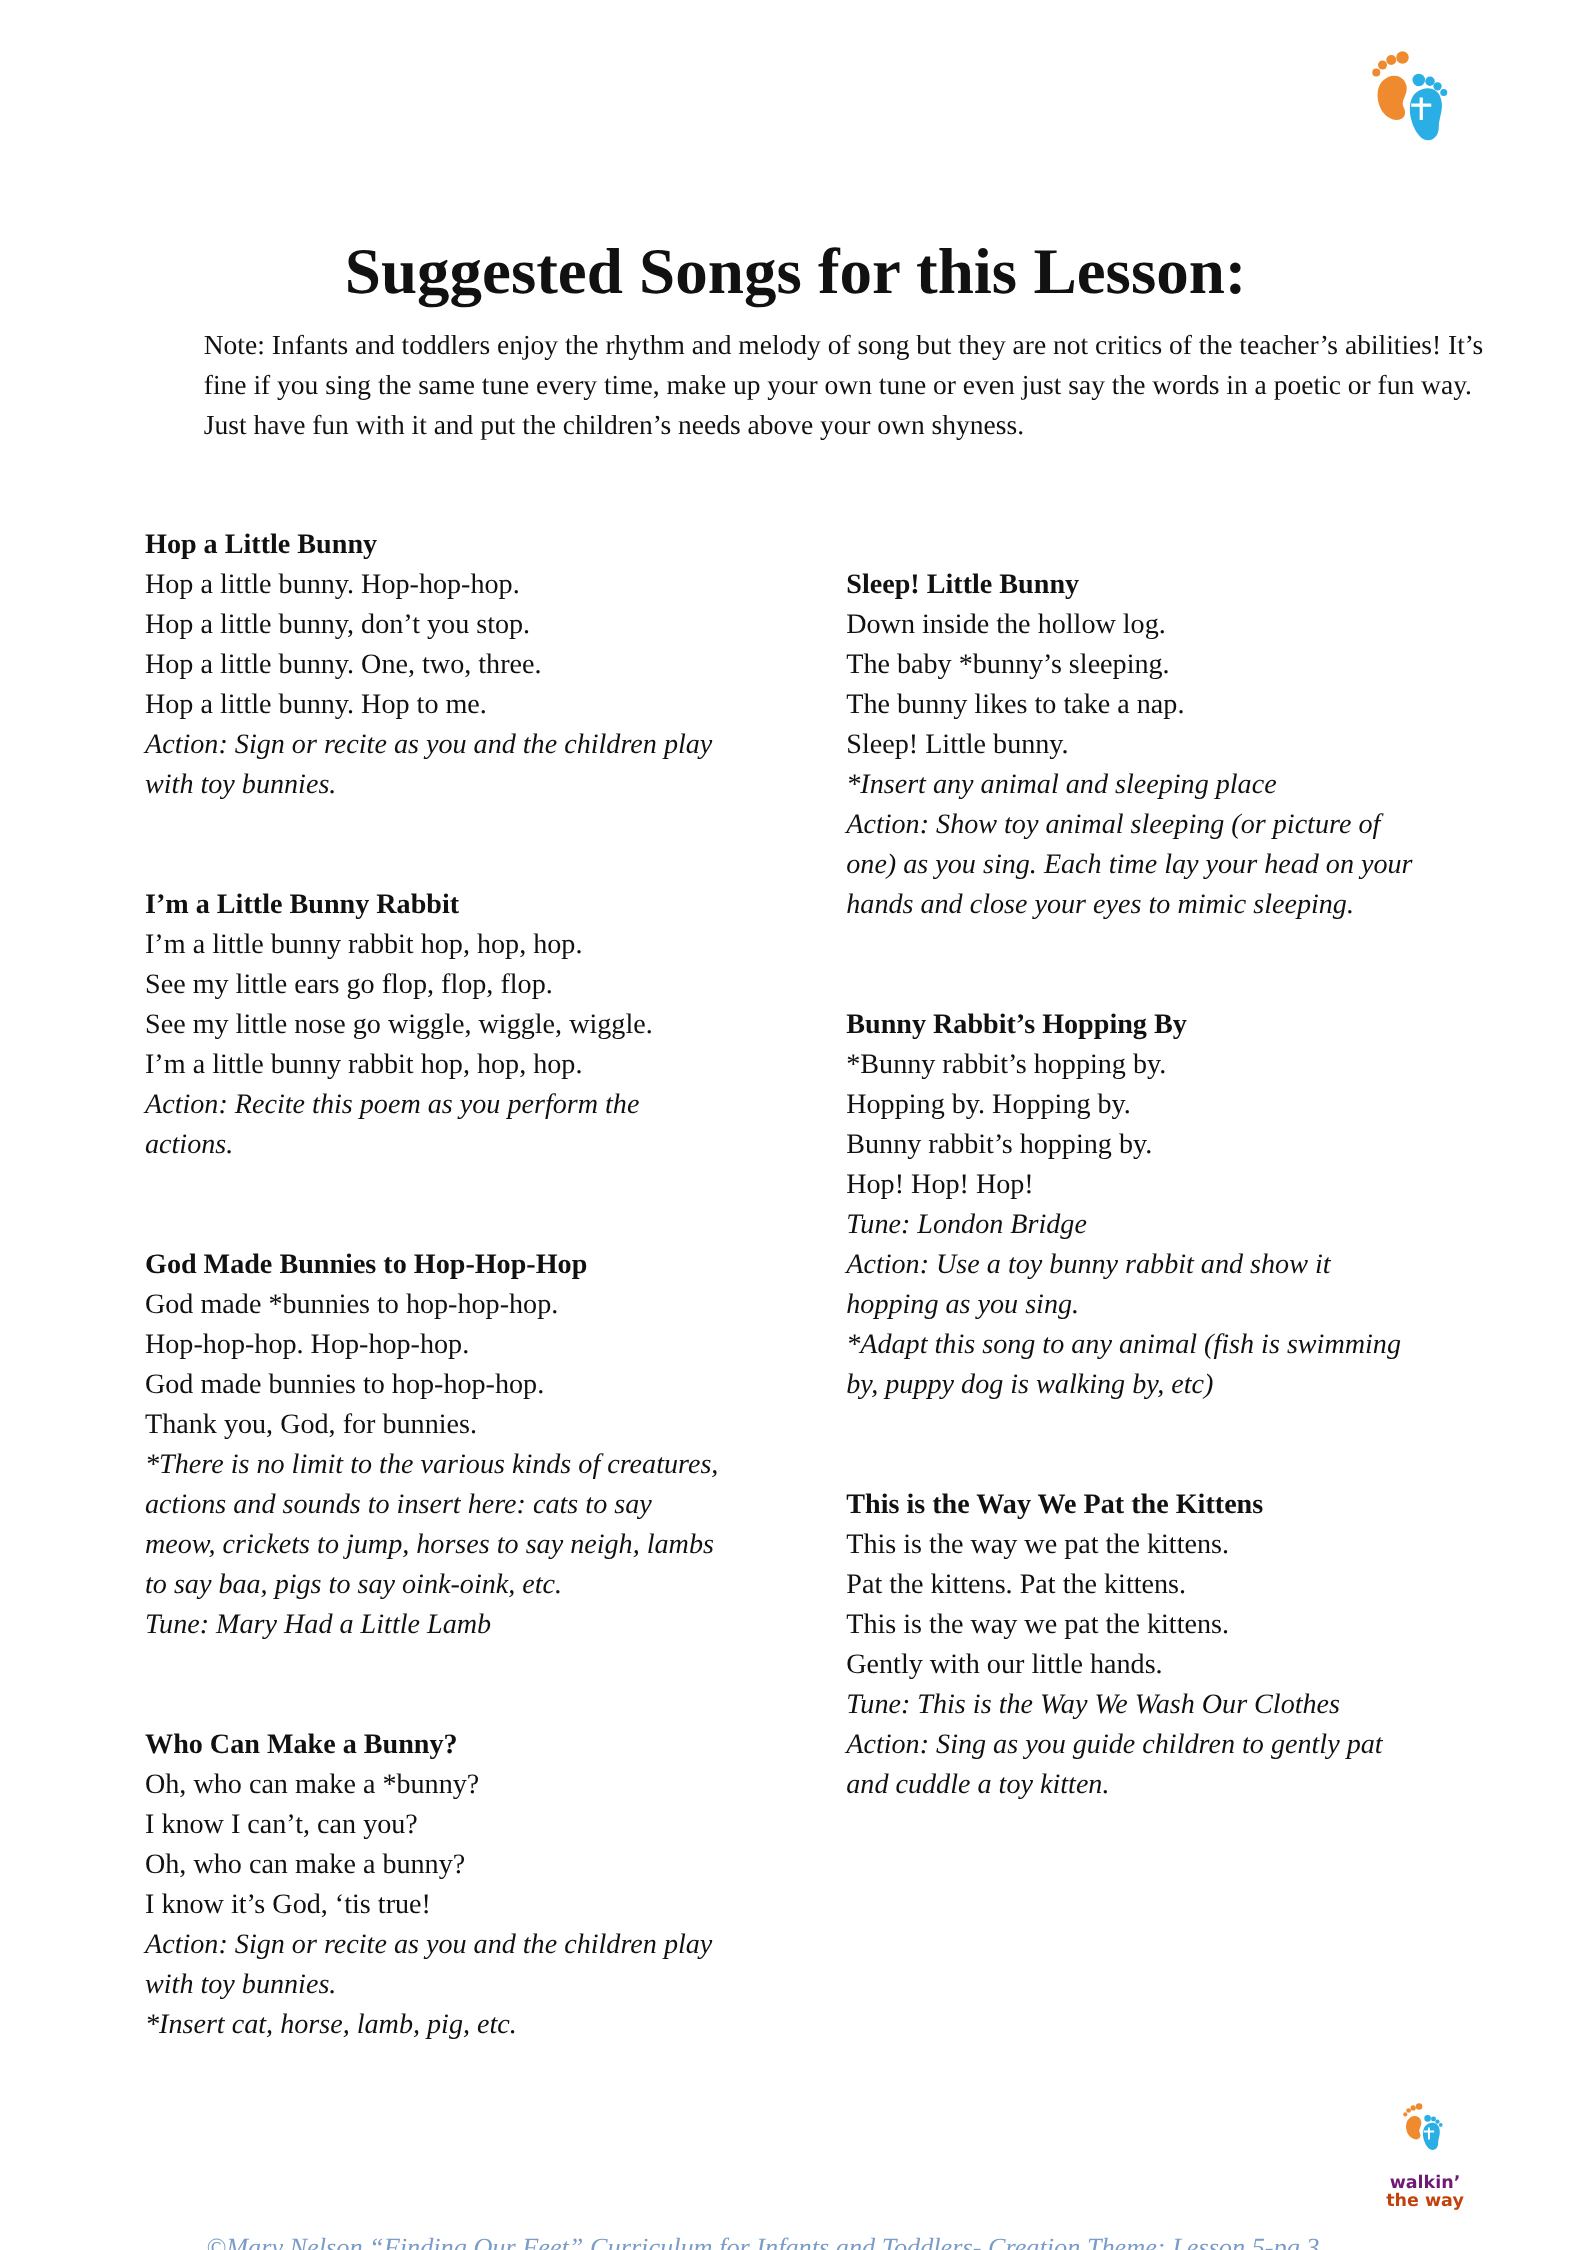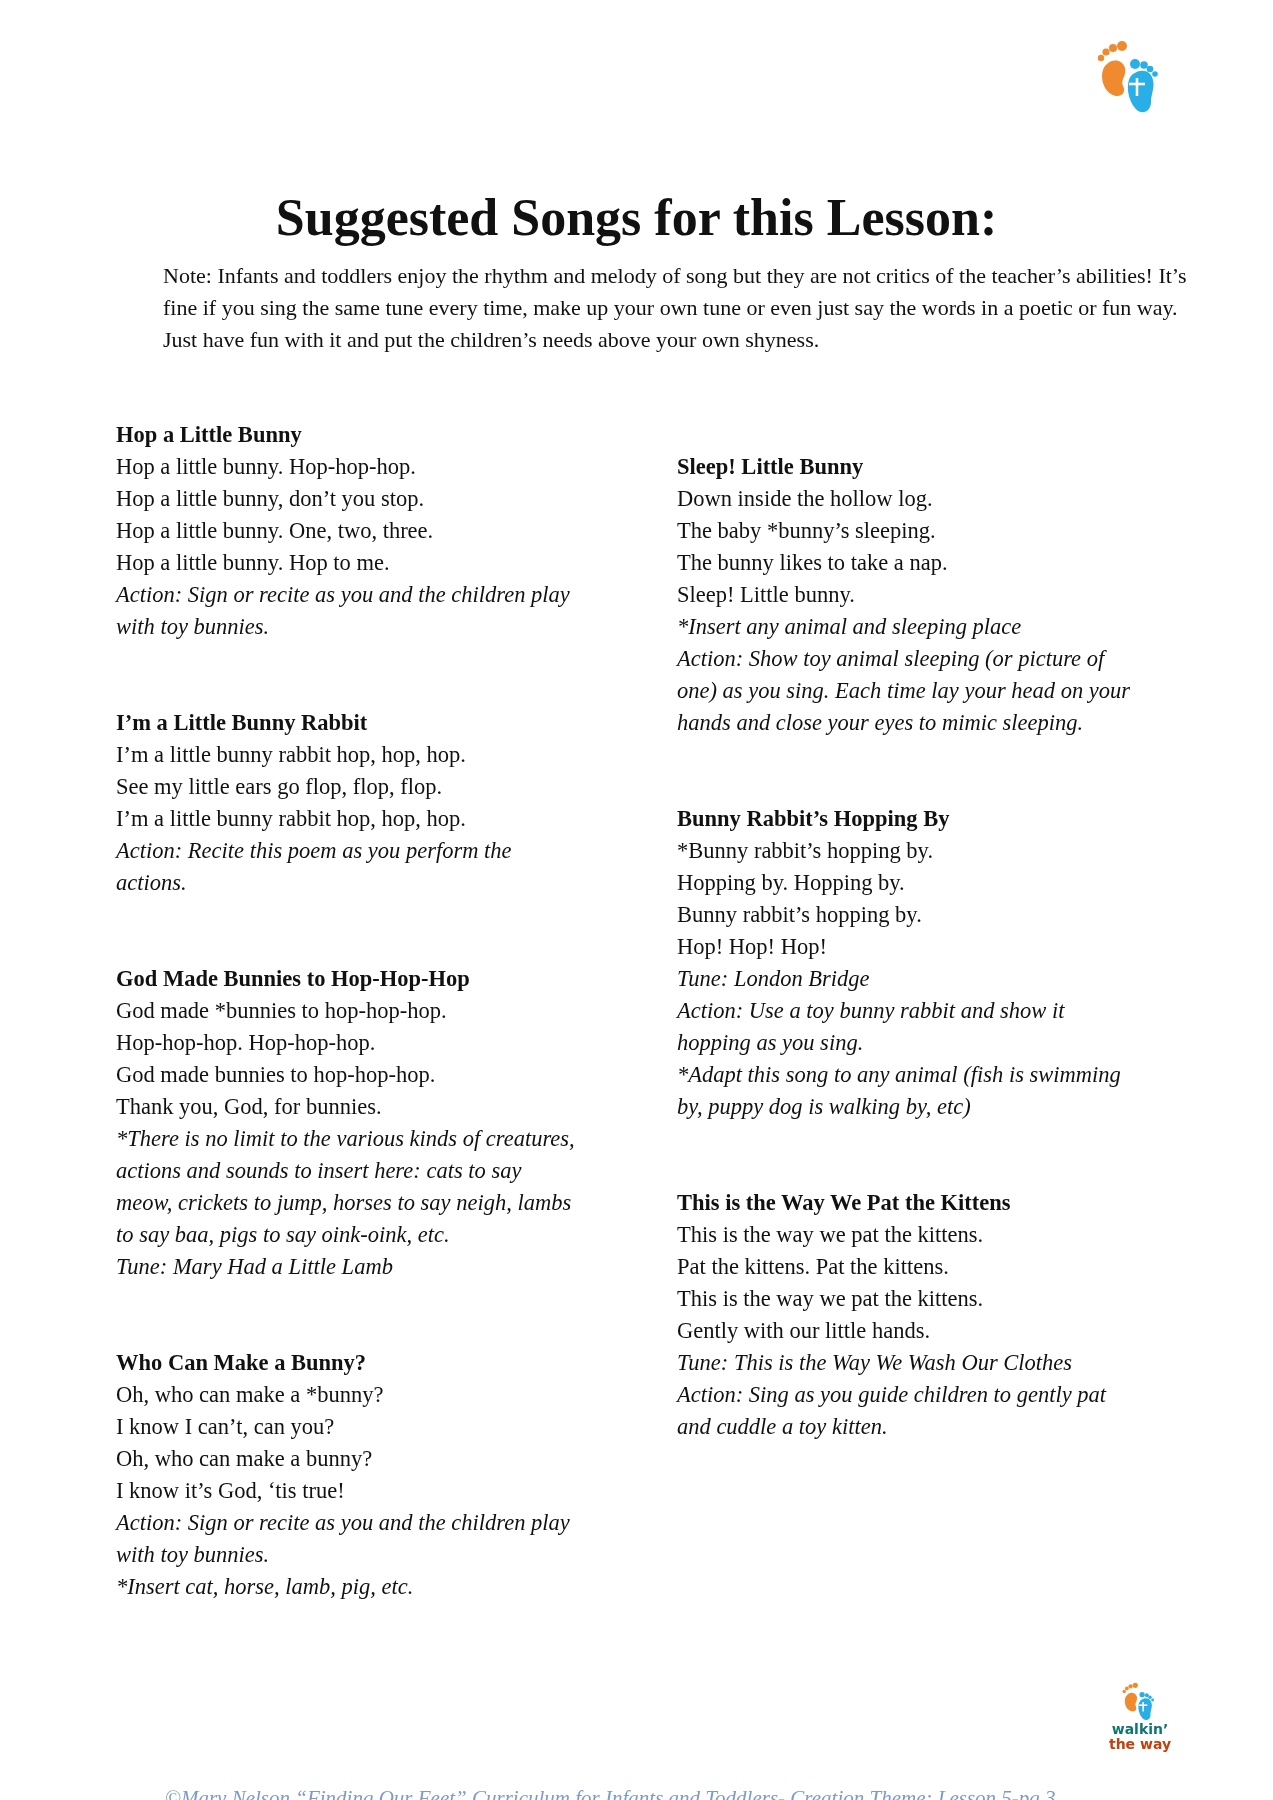--- a/index.html
+++ b/index.html
@@ -67,20 +67,21 @@
       <div class="line">Hop a little bunny, don’t you stop.</div>
       <div class="line">Hop a little bunny.  One, two, three.</div>
       <div class="line">Hop a little bunny.  Hop to me.</div>
       <div class="line note-line">Action: Sign or recite as you and the children play</div>
       <div class="line note-line">with toy bunnies.</div>
     </div>
     <div class="song">
       <div class="song-title">I’m a Little Bunny Rabbit</div>
       <div class="line">I’m a little bunny rabbit hop, hop, hop.</div>
       <div class="line">See my little ears go flop, flop, flop.</div>
+      <div class="line">See my little nose go wiggle, wiggle, wiggle.</div>
       <div class="line">I’m a little bunny rabbit hop, hop, hop.</div>
       <div class="line note-line">Action: Recite this poem as you perform the</div>
       <div class="line note-line">actions.</div>
     </div>
     <div class="song">
       <div class="song-title">God Made Bunnies to Hop-Hop-Hop</div>
       <div class="line">God made *bunnies to hop-hop-hop.</div>
       <div class="line">Hop-hop-hop.  Hop-hop-hop.</div>
       <div class="line">God made bunnies to hop-hop-hop.</div>
       <div class="line">Thank you, God, for bunnies.</div>
@@ -154,17 +155,17 @@
         <circle cx="42" cy="28" r="5"></circle>
           <circle cx="51" cy="29" r="3.8"></circle>
           <circle cx="57" cy="33" r="3.3"></circle>
           <circle cx="62" cy="38" r="2.8"></circle>
       </g>
       <g stroke="#ffffff" stroke-width="3" fill="none">
         <line x1="44" y1="42" x2="44" y2="60"></line>
           <line x1="36" y1="48" x2="52" y2="48"></line>
       </g>
     </svg>
-    <div class="brand" style="color:#0f766e;">walkin’</div>
+    <div class="brand" style="color:#701a75;margin-top:17px;">walkin’</div>
     <div class="brand" style="color:#c2410c;">the way</div>
   </div>
 
 </div>
 
 </body></html>

